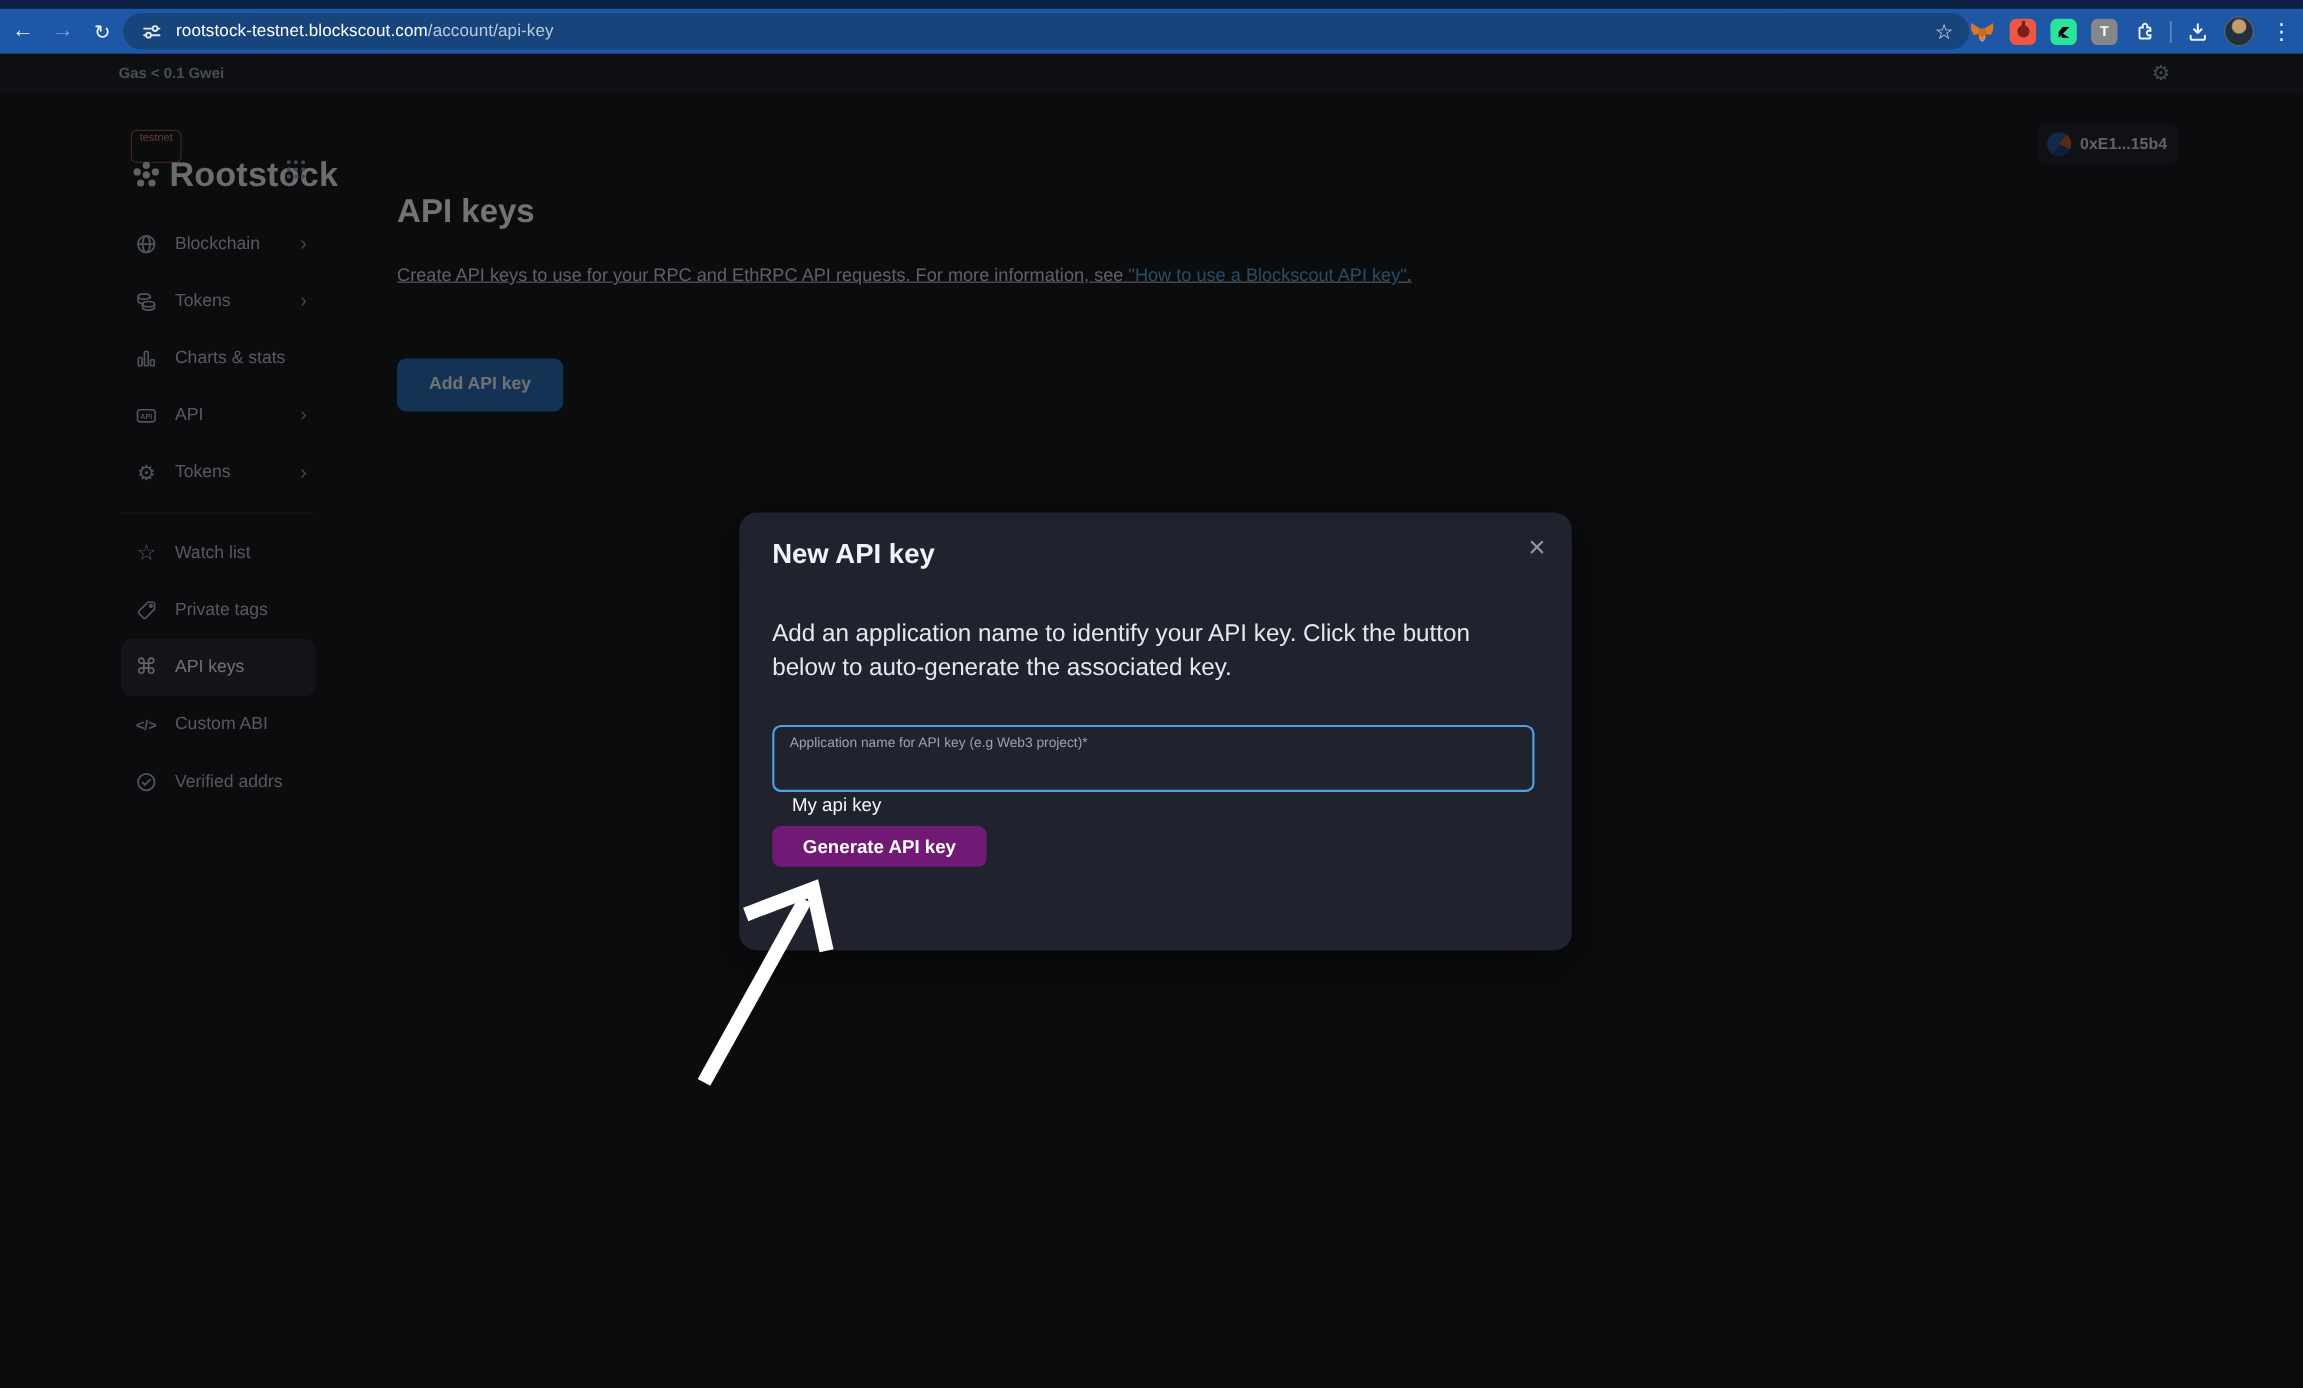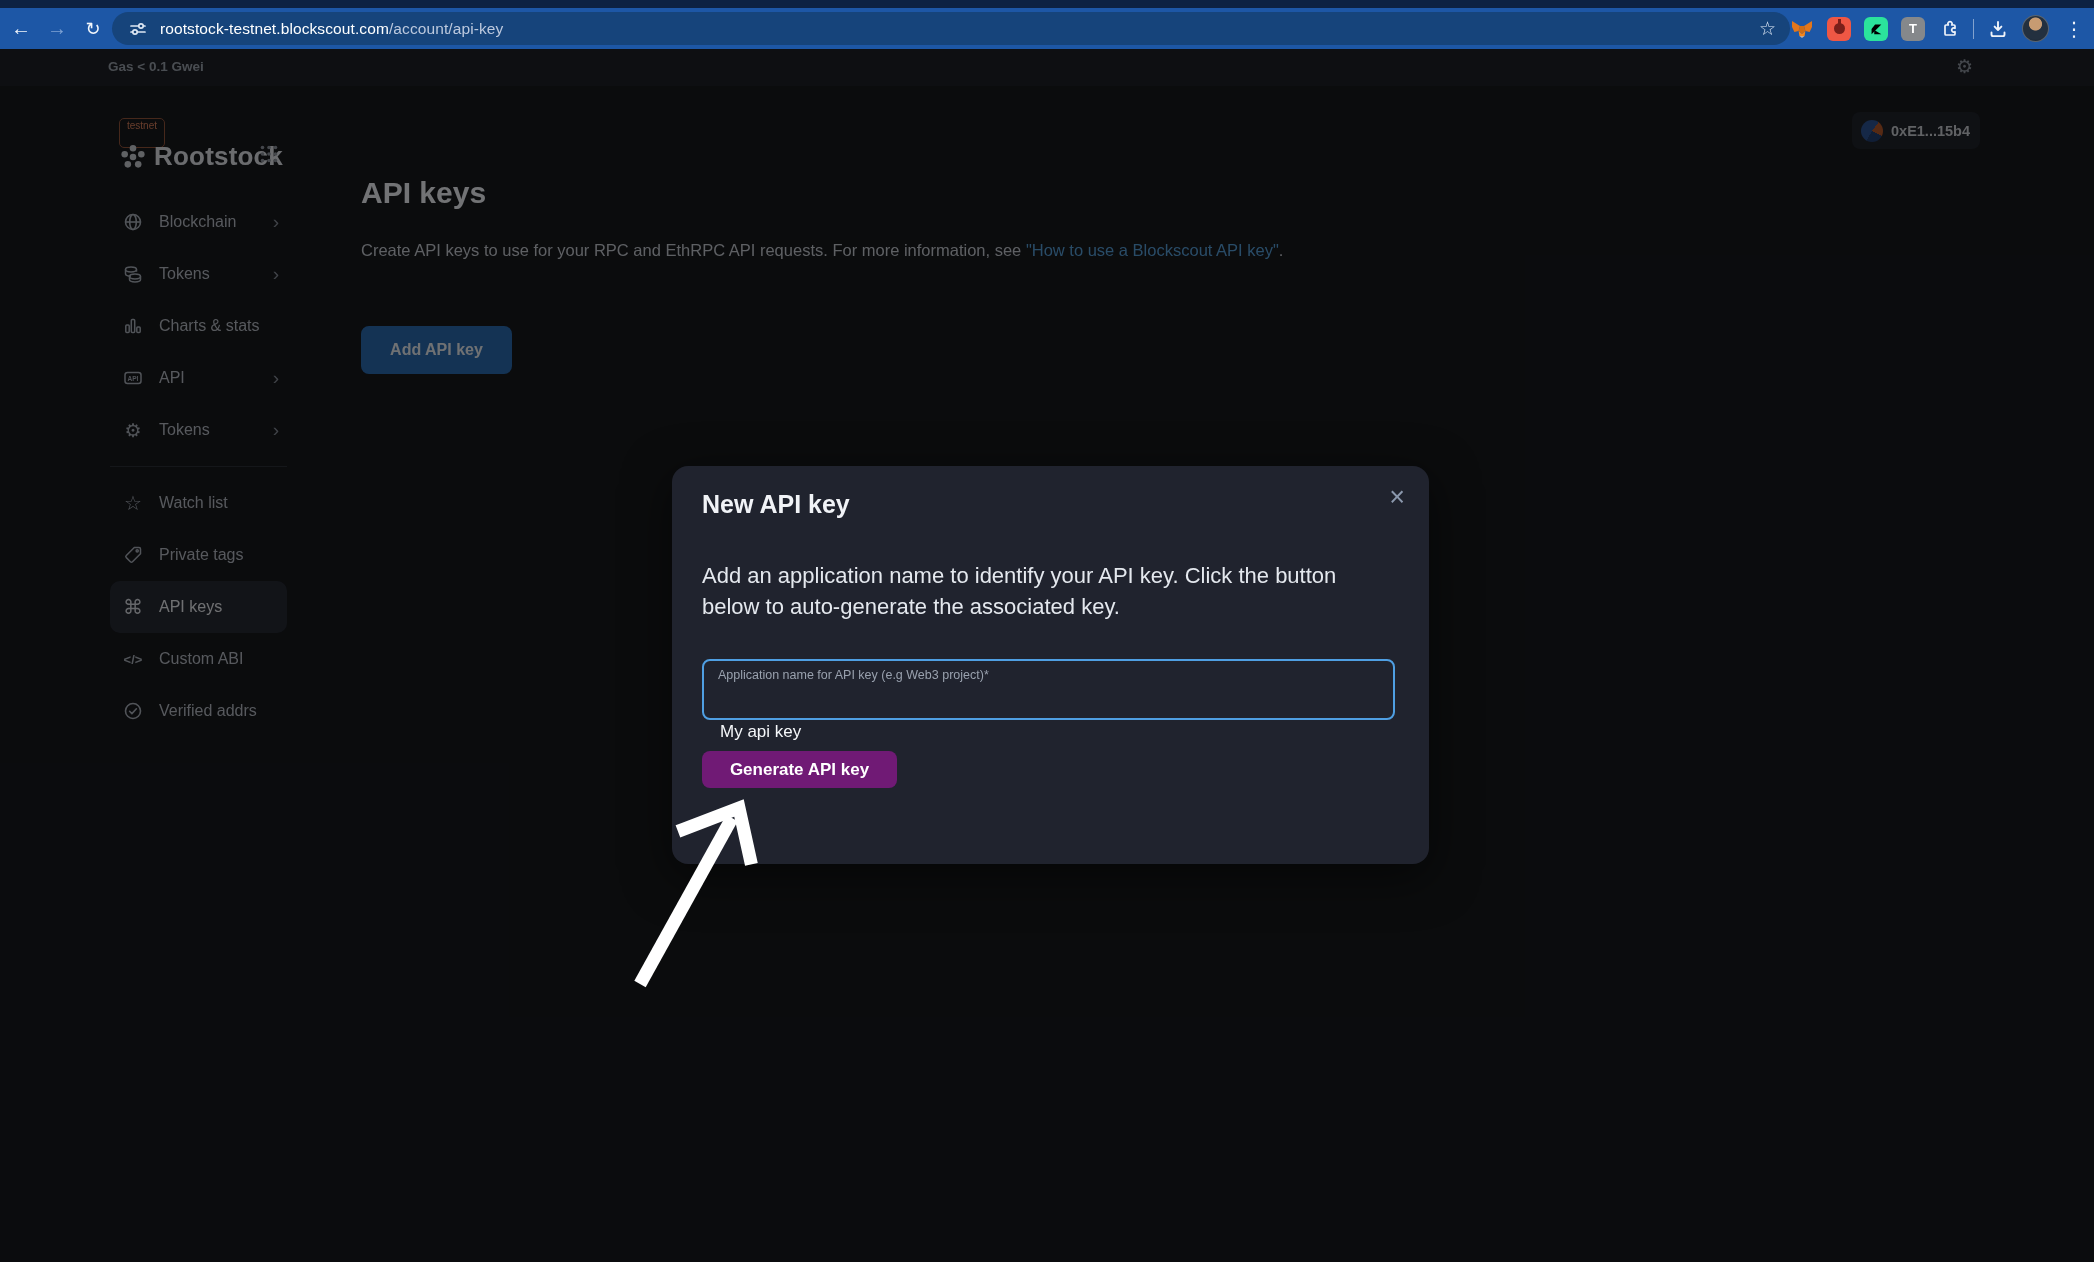--- a/index.html
+++ b/index.html
@@ -30,21 +30,21 @@
   .menu-dots{color:#eef3fa;font-size:20px;padding:0 2px;}
   
   .page{position:absolute;left:0;top:49px;width:2094px;height:1213px;background:#17191d;}
   .page-topbar{position:absolute;left:0;top:0;width:2094px;height:37px;background:#1e2127;}
   .gas-label{position:absolute;left:108px;top:10px;font-size:13.5px;color:#9aa1ab;font-weight:600;}
   .top-gear{position:absolute;left:1956px;top:6px;font-size:19px;color:#8e95a0;}
   
   .net-badge{position:absolute;left:119px;top:69px;font-size:10px;color:#d9815b;
              border:1px solid #93543a;border-radius:5px;padding:1px 7px 16px;}
   .brand-row{position:absolute;left:118px;top:92px;display:flex;align-items:center;color:#d4d7dc;}
-  .brand-name{font-size:26px;font-weight:700;letter-spacing:.2px;margin-left:6px;color:#dfe2e7;}
+  .brand-name{font-size:31px;font-weight:700;letter-spacing:.2px;margin-left:6px;color:#dfe2e7;}
   .grid-icon{position:absolute;left:258px;top:94px;color:#8f959e;}
   .nav-item{position:absolute;left:110px;width:177px;height:52px;display:flex;align-items:center;
             padding:0 8px 0 11px;box-sizing:border-box;border-radius:10px;color:#b6bbc3;}
   .nav-item .ico{width:24px;display:flex;justify-content:center;color:#a9afb8;}
   .nav-item .lbl{flex:1;margin-left:14px;font-size:16px;font-weight:500;}
   .nav-item .chev{font-size:19px;color:#878d96;}
   .nav-item.selected{background:#272b34;color:#e8eaee;}
   .nav-item.selected .ico{color:#d4d7dd;}
   .nav-glyph{font-size:19px;line-height:1;}
   .nav-divider{position:absolute;left:110px;width:177px;height:1px;background:#2c3038;}
@@ -57,21 +57,21 @@
   .searchbar input::placeholder{color:#8a909a;}
   .slash-badge{margin-right:12px;border:1px solid #3a3f47;border-radius:5px;color:#8a909a;
                font-size:13px;padding:2px 8px;}
   .account-btn{position:absolute;left:1852px;top:63px;width:128px;height:37px;background:#21242b;
                border-radius:8px;display:flex;align-items:center;}
   .account-avatar{width:22px;height:22px;border-radius:50%;margin-left:9px;
      background:conic-gradient(from 210deg,#2c5494 0 52%,#b3582a 52% 74%,#223f72 74% 100%);}
   .account-addr{margin-left:8px;font-size:14.5px;font-weight:600;color:#c9ccd2;}
   
   .page-title{position:absolute;left:361px;top:127px;font-size:30px;font-weight:600;color:#eef1f4;}
-  .page-desc{position:absolute;left:361px;top:192px;font-size:16.5px;color:#c4c8cf;}
+  .page-desc{position:absolute;left:361px;top:192px;font-size:16.5px;color:#c4c8cf;text-decoration:underline;}
   .page-desc a{color:#579fd8;text-decoration:none;}
   .add-key-btn{position:absolute;left:361px;top:277px;width:151px;height:48px;background:#2b6cb0;
                border:none;border-radius:8px;color:#e8ecf1;font-size:16px;font-weight:700;
                font-family:"Liberation Sans",sans-serif;}
   
   .overlay{position:absolute;left:0;top:49px;width:2094px;height:1213px;background:rgba(0,0,0,.52);z-index:10;}
   .modal{position:absolute;left:672px;top:466px;width:757px;height:398px;background:#20232e;
          border-radius:16px;z-index:20;box-shadow:0 12px 48px rgba(0,0,0,.55);}
   .modal-title{position:absolute;left:30px;top:24px;font-size:25px;font-weight:600;color:#f1f3f7;}
   .modal-close{position:absolute;right:24px;top:18px;font-size:27px;color:#8b98ad;line-height:1;cursor:default;}

